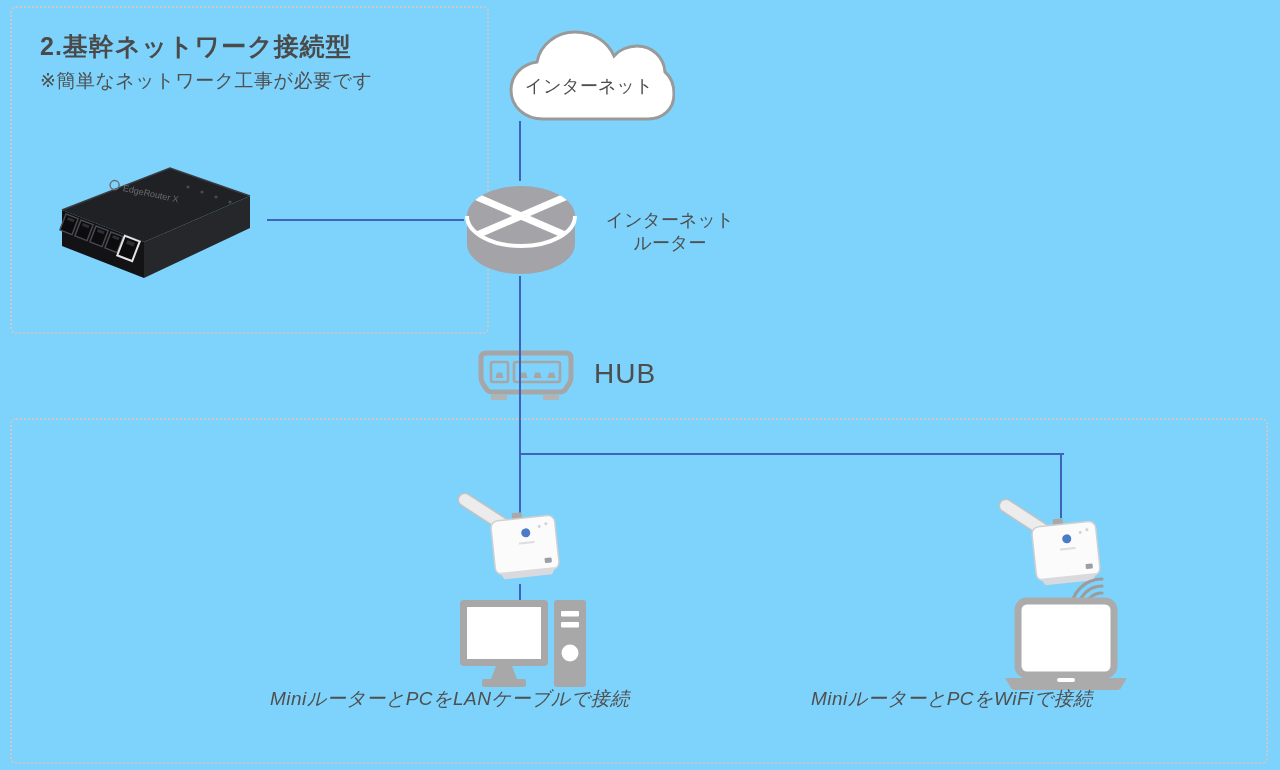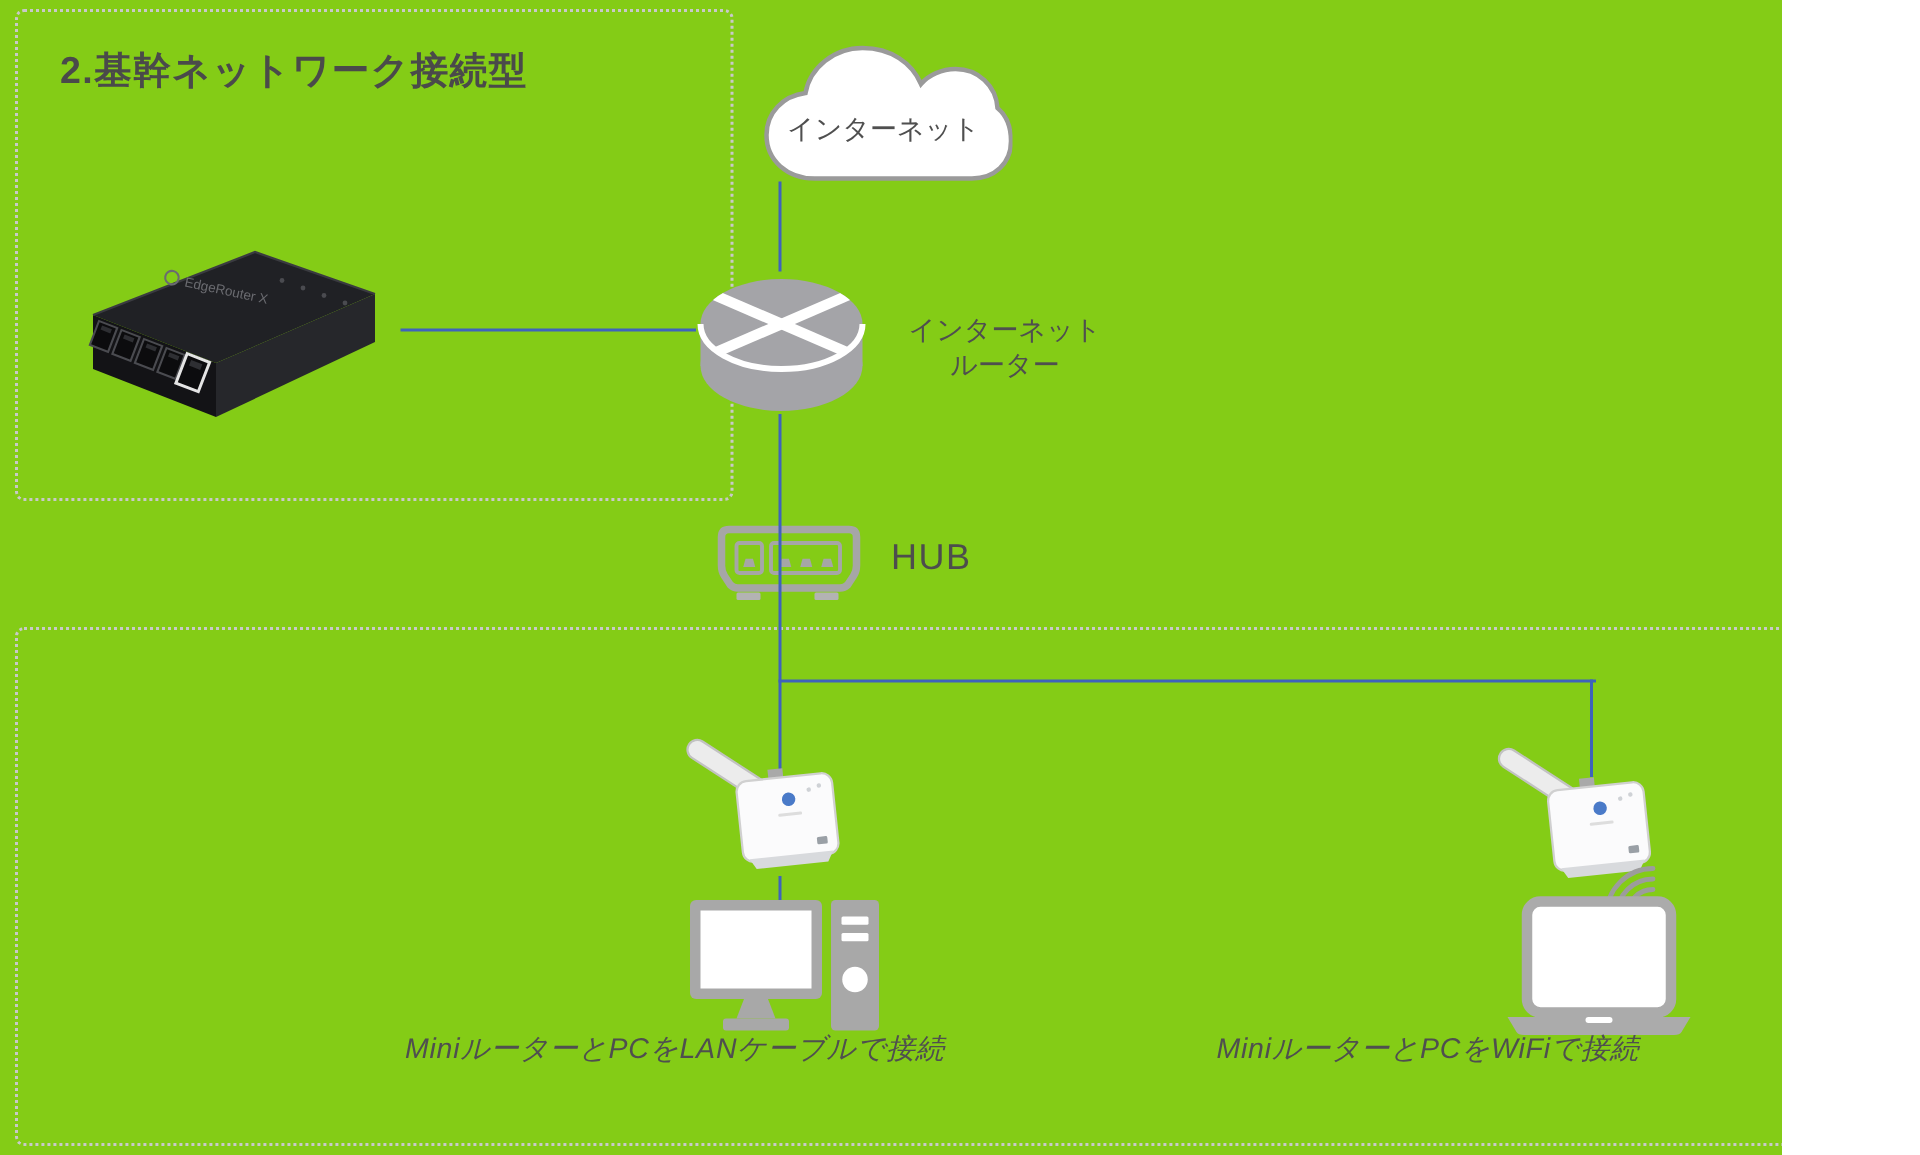--- a/index.html
+++ b/index.html
@@ -1,17 +1,17 @@
 <!DOCTYPE html>
 <html><head>
 <meta charset="utf-8">
 <style>
   html,body{margin:0;padding:0;background:#fff;}
   #stage{
-    position:relative;width:1188px;height:770px;background:#84cc16;overflow:hidden;
+    position:relative;width:1280px;height:770px;background:#7dd3fc;overflow:hidden;
     font-family:"Liberation Sans","DejaVu Sans",sans-serif;color:#4d4d4d;
   }
   .section-box{
     position:absolute;border:2px dotted #c9c9c9;border-radius:6px;background:transparent;
   }
   #box-backbone{left:10px;top:6px;width:475px;height:324px;}
   #box-client{left:10px;top:418px;width:1254px;height:342px;}
   .sec-title{
     position:absolute;font-size:25px;font-weight:bold;color:#4a4a4a;letter-spacing:1px;z-index:4;white-space:nowrap;
   }
@@ -27,38 +27,39 @@
   #hub-icon{z-index:1;}
   #cloud-label{
     position:absolute;left:506px;top:74px;width:166px;text-align:center;
     font-size:18px;color:#4f4f4f;z-index:4;
   }
   #router-label{
     position:absolute;left:585px;top:209px;width:170px;text-align:center;
     font-size:18px;line-height:23px;color:#4f4f4f;z-index:4;
   }
   #hub-label{
-    position:absolute;left:594px;top:358px;font-size:24px;letter-spacing:1px;color:#4d4d4d;z-index:4;
+    position:absolute;left:594px;top:358px;font-size:28px;letter-spacing:1px;color:#4d4d4d;z-index:4;
   }
   .caption{
     position:absolute;top:686px;width:500px;text-align:left;
     font-size:19px;color:#4f4f4f;letter-spacing:0.5px;z-index:4;white-space:nowrap;font-style:italic;
   }
   #caption-lan{left:270px;}
   #caption-wifi{left:811px;}
 </style>
 </head>
 <body>
 
 <div id="stage">
 
   <div id="box-backbone" class="section-box"></div>
   <div id="box-client" class="section-box"></div>
 
   <div id="title-backbone" class="sec-title">2.基幹ネットワーク接続型</div>
+  <div id="note-backbone" class="sec-note">※簡単なネットワーク工事が必要です</div>
 
   <div class="line" style="left:519px;top:121px;width:2px;height:60px;"></div>
   <div class="line" style="left:267px;top:219px;width:197px;height:2px;"></div>
   <div class="line" style="left:519px;top:276px;width:2px;height:238px;"></div>
   <div class="line" style="left:519px;top:453px;width:545px;height:2px;"></div>
   <div class="line" style="left:1060px;top:453px;width:2px;height:65px;"></div>
   <div class="line" style="left:519px;top:584px;width:2px;height:19px;"></div>
 
   <svg class="icon" style="left:503px;top:26px;" width="172" height="98" viewBox="0 0 172 98">
     <path d="M 40,93 C 22,93 8,81 8,64 C 8,49 19,38 34,36 C 37,19 53,6 72,6 C 91,6 105,16 111,30

